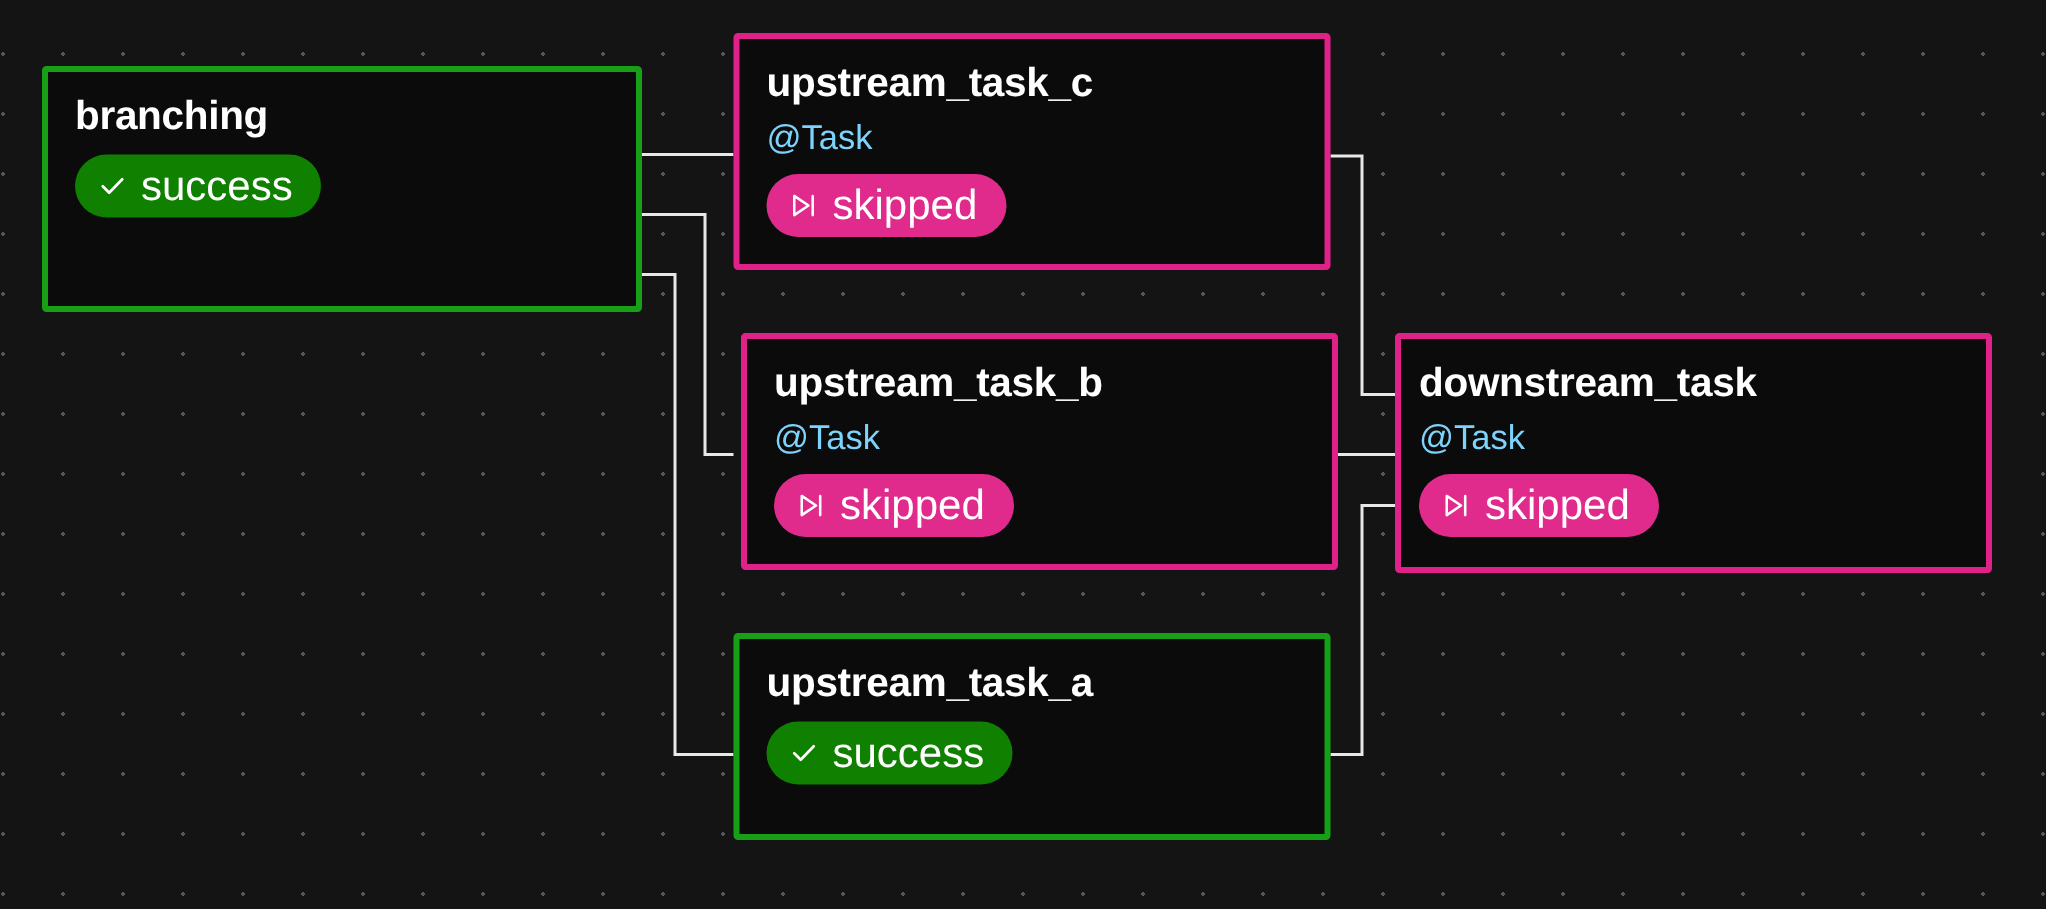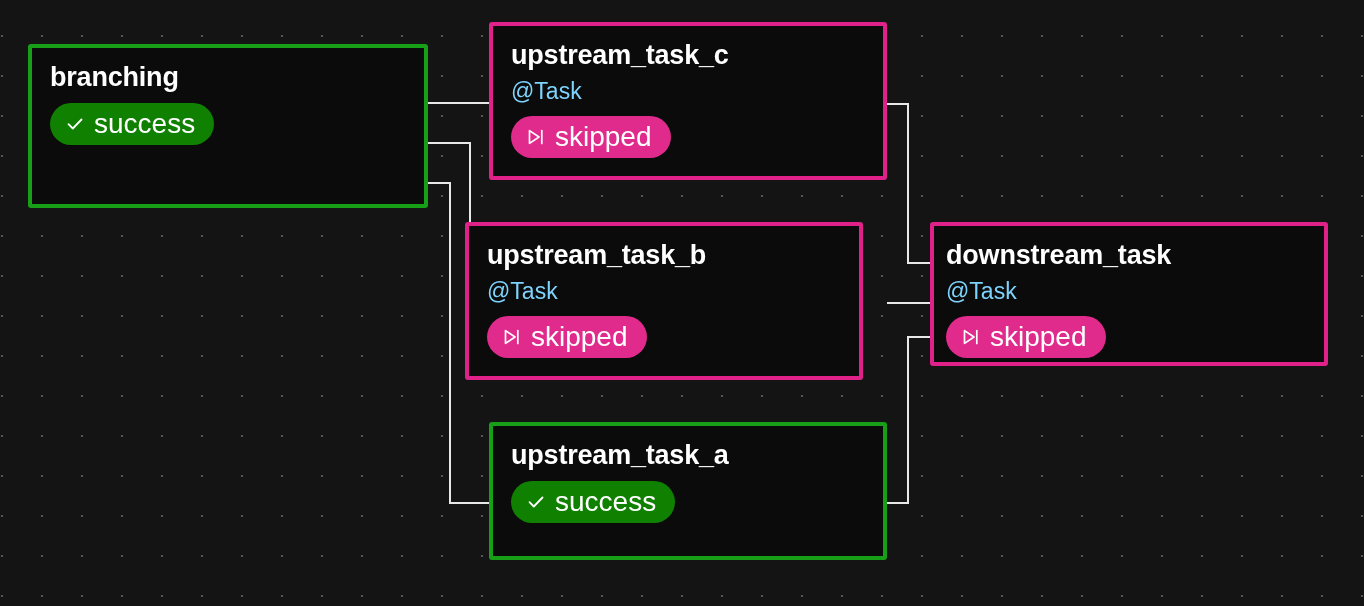--- a/index.html
+++ b/index.html
@@ -133,21 +133,21 @@
       <span class="badge-icon">
         <svg width="20" height="20" viewBox="0 0 20 20">
             <path d="M3.5 3.6 L13 10 L3.5 16.4 Z" fill="none" stroke="#ffffff" stroke-width="1.7" stroke-linejoin="round"></path>
             <path d="M15.8 3.6 L15.8 16.4" fill="none" stroke="#ffffff" stroke-width="1.7" stroke-linecap="round"></path>
           </svg>
       </span>
       <span class="badge-label">skipped</span>
     </div>
   </div>
 
-  <div class="task-node status-skipped" style="left:465px; top:222px; width:398px; height:158px;">
+  <div class="task-node status-skipped" style="left:494px; top:222px; width:398px; height:158px;">
     <div class="node-title">upstream_task_b</div>
     <div class="node-subtitle">@Task</div>
     <div class="status-badge badge-skipped">
       <span class="badge-icon">
         <svg width="20" height="20" viewBox="0 0 20 20">
             <path d="M3.5 3.6 L13 10 L3.5 16.4 Z" fill="none" stroke="#ffffff" stroke-width="1.7" stroke-linejoin="round"></path>
             <path d="M15.8 3.6 L15.8 16.4" fill="none" stroke="#ffffff" stroke-width="1.7" stroke-linecap="round"></path>
           </svg>
       </span>
       <span class="badge-label">skipped</span>
@@ -159,21 +159,21 @@
     <div class="status-badge badge-success">
       <span class="badge-icon">
         <svg width="20" height="20" viewBox="0 0 20 20">
             <path d="M3.5 10.2 L7.8 14.5 L16.5 5.5" fill="none" stroke="#ffffff" stroke-width="1.8" stroke-linecap="round" stroke-linejoin="round"></path>
           </svg>
       </span>
       <span class="badge-label">success</span>
     </div>
   </div>
 
-  <div class="task-node status-skipped" style="left:930px; top:222px; width:398px; height:144px;padding-left:12px;">
+  <div class="task-node status-skipped" style="left:930px; top:222px; width:398px; height:160px;padding-left:12px;">
     <div class="node-title">downstream_task</div>
     <div class="node-subtitle">@Task</div>
     <div class="status-badge badge-skipped">
       <span class="badge-icon">
         <svg width="20" height="20" viewBox="0 0 20 20">
             <path d="M3.5 3.6 L13 10 L3.5 16.4 Z" fill="none" stroke="#ffffff" stroke-width="1.7" stroke-linejoin="round"></path>
             <path d="M15.8 3.6 L15.8 16.4" fill="none" stroke="#ffffff" stroke-width="1.7" stroke-linecap="round"></path>
           </svg>
       </span>
       <span class="badge-label">skipped</span>

